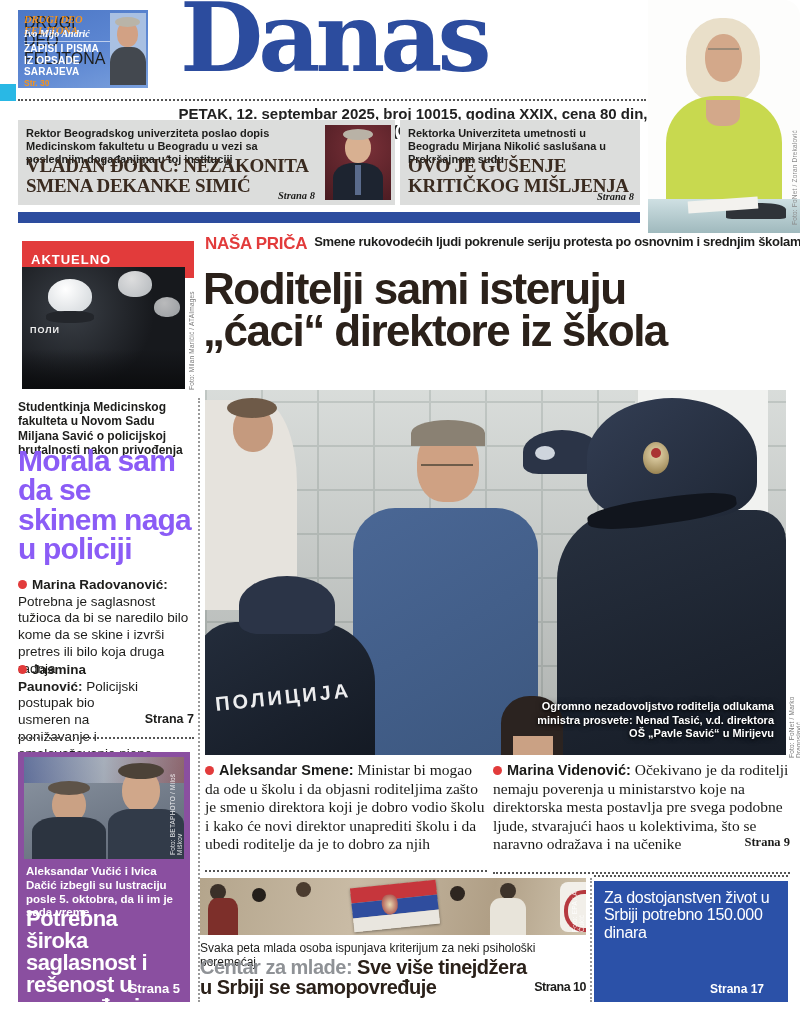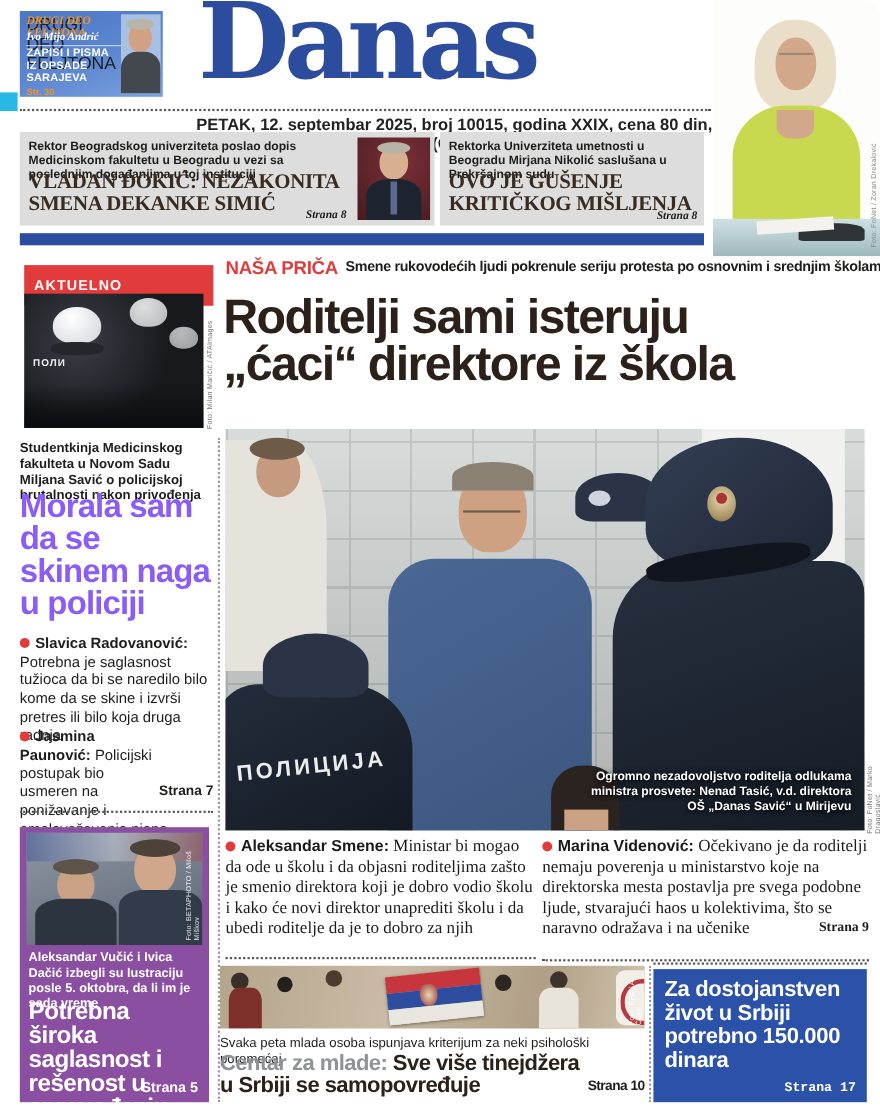--- a/index.html
+++ b/index.html
@@ -58,21 +58,21 @@
   .purple{background:#8a4fa0;}
   .purple .cap{color:#fff;font-weight:700;font-size:11.5px;line-height:1.2;}
   .purple .ttl{color:#fff;font-weight:700;font-size:22px;line-height:1.0;letter-spacing:-.5px;}
   .purple .pg{color:#fff;font-weight:700;font-size:13px;text-align:right;}
   
   .youth-kick{font-weight:400;font-size:12px;color:#1d1d1b;}
   .youth-head{font-weight:700;font-size:20px;line-height:1.02;letter-spacing:-.5px;color:#2b211a;}
   .youth-head .lead{color:#8f9296;}
   
   .bluebox{background:#2b51a8;color:#fff;}
-  .bluebox .ttl{font-weight:700;font-size:20px;line-height:1.08;letter-spacing:-.3px;}
+  .bluebox .ttl{font-weight:400;font-size:16px;line-height:1.08;letter-spacing:-.3px;}
   .bluebox .pg{font-weight:700;font-size:12px;text-align:right;}
 </style>
 </head>
 <body>
 
 <div id="page">
 
   <div class="abs feljton" style="left:18px;top:10px;width:130px;height:78px;padding:0;">
     <div class="abs" style="left:6px;top:4px;width:90px;">DRUGI DEO FELJTONA</div>
     <div class="abs kick" style="left:6px;top:4px;width:100px;"><span class="kick">DRUGI DEO FELJTONA</span></div>
@@ -141,21 +141,21 @@
     <div class="abs helmet" style="left:96px;top:4px;width:34px;height:26px;opacity:.85;"></div>
     <div class="abs helmet" style="left:132px;top:30px;width:26px;height:20px;opacity:.7;"></div>
     <div class="abs" style="left:24px;top:44px;width:48px;height:12px;border-radius:40%;background:#23262b;"></div>
     <div class="abs politext" style="left:8px;top:58px;">ПОЛИ</div>
     <div class="abs" style="left:0;bottom:0;width:163px;height:40px;background:linear-gradient(transparent,#0b0c0e);"></div>
   </div>
 
   <div class="abs colkick" style="left:18px;top:400px;width:178px;">Studentkinja Medicinskog fakulteta u Novom Sadu Miljana Savić o policijskoj brutalnosti nakon privođenja</div>
   <div class="abs colhead" style="left:18px;top:446px;width:178px;">Morala sam da se skinem naga u policiji</div>
   <div class="abs bullet" style="left:18px;top:577px;width:176px;">
-    <span class="dot"></span><b>Slavica Radovanović:</b><span> Potrebna je saglasnost tužioca da bi se naredilo bilo kome da se skine i izvrši pretres ili bilo koja druga radnja</span>
+    <span class="dot"></span><b>Marina Radovanović:</b><span> Potrebna je saglasnost tužioca da bi se naredilo bilo kome da se skine i izvrši pretres ili bilo koja druga radnja</span>
   </div>
   <div class="abs bullet" style="left:18px;top:662px;width:176px;">
     <span class="pagenum" style="float:right;margin-top:50px;">Strana 7</span>
     <span class="dot"></span><b>Jasmina Paunović:</b><span> Policijski postupak bio usmeren na ponižavanje i omalovažavanje njene ličnosti</span>
   </div>
   <div class="abs dotline" style="left:18px;top:737px;width:176px;"></div>
   <div class="abs vdotline" style="left:198px;top:398px;height:604px;"></div>
 
   <div class="abs mainphoto" style="left:205px;top:390px;width:581px;height:365px;">
     <div class="abs" style="left:430px;top:0;width:130px;height:170px;background:#f1f2f0;border-left:3px solid #d8dbd8;"></div>
@@ -177,21 +177,21 @@
     <div class="abs" style="left:438px;top:52px;width:26px;height:32px;border-radius:50%;background:radial-gradient(circle at 50% 38%,#e8d9b0,#8a7340);"></div>
     <div class="abs" style="left:446px;top:58px;width:10px;height:10px;border-radius:50%;background:#a33;"></div>
 
     <div class="abs" style="left:-10px;top:232px;width:180px;height:133px;border-radius:40px 60px 0 0;background:linear-gradient(150deg,#242d3c,#141a24);"></div>
     <div class="abs" style="left:34px;top:186px;width:96px;height:58px;border-radius:50% 50% 20% 20%;background:#2b3447;"></div>
     <div class="abs policetext" style="left:10px;top:296px;">ПОЛИЦИЈА</div>
 
     <div class="abs" style="left:296px;top:306px;width:62px;height:59px;border-radius:46% 46% 0 0;background:#2b2320;"></div>
     <div class="abs" style="left:308px;top:346px;width:40px;height:19px;background:#caa184;"></div>
 
-    <div class="abs mpcaption" style="right:12px;bottom:14px;width:250px;">Ogromno nezadovoljstvo roditelja odlukama ministra prosvete: Nenad Tasić, v.d. direktora OŠ „Danas Savić“ u Mirijevu</div>
+    <div class="abs mpcaption" style="right:12px;bottom:14px;width:250px;">Ogromno nezadovoljstvo roditelja odlukama ministra prosvete: Nenad Tasić, v.d. direktora OŠ „Pavle Savić“ u Mirijevu</div>
   </div>
   <div class="abs credit" style="left:788px;top:688px;height:70px;">Foto: FoNet / Marko Dragoslavić</div>
 
   <div class="abs sbullet" style="left:205px;top:761px;width:282px;">
     <span class="dot" style="display:inline-block;width:9px;height:9px;border-radius:50%;background:#e23b3b;margin-right:5px;"></span><span class="bname">Aleksandar Smene:</span><span> Ministar bi mogao da ode u školu i da objasni roditeljima zašto je smenio direktora koji je dobro vodio školu i kako će novi direktor unaprediti školu i da ubedi roditelje da je to dobro za njih</span>
   </div>
   <div class="abs dotline" style="left:205px;top:870px;width:282px;"></div>
   <div class="abs sbullet" style="left:493px;top:761px;width:297px;">
     <span class="dot" style="display:inline-block;width:9px;height:9px;border-radius:50%;background:#e23b3b;margin-right:5px;"></span><span class="bname">Marina Videnović:</span><span> Očekivano je da roditelji nemaju poverenja u ministarstvo koje na direktorska mesta postavlja pre svega podobne ljude, stvarajući haos u kolektivima, što se naravno odražava i na učenike</span><span class="pagenum" style="float:right;">Strana 9</span>
   </div>
@@ -235,16 +235,16 @@
   <div class="abs youth-kick" style="left:200px;top:941px;width:386px;">Svaka peta mlada osoba ispunjava kriterijum za neki psihološki poremećaj</div>
   <div class="abs youth-head" style="left:200px;top:957px;width:386px;">
     <span class="pagenum" style="float:right;margin-top:24px;">Strana 10</span>
     <span class="lead">Centar za mlade:</span><span> Sve više tinejdžera u Srbiji se samopovređuje</span>
   </div>
   <div class="abs vdotline" style="left:590px;top:878px;height:124px;"></div>
 
   <div class="abs dotline" style="left:594px;top:875px;width:194px;"></div>
   <div class="abs bluebox" style="left:594px;top:881px;width:194px;height:121px;">
     <div class="abs ttl" style="left:10px;top:8px;width:176px;">Za dostojanstven život u Srbiji potrebno 150.000 dinara</div>
-    <div class="abs pg" style="right:10px;bottom:6px;font-family:Liberation Mono, monospace;">Strana 17</div>
+    <div class="abs pg" style="right:24px;bottom:6px;">Strana 17</div>
   </div>
 
 </div>
 
 </body></html>

